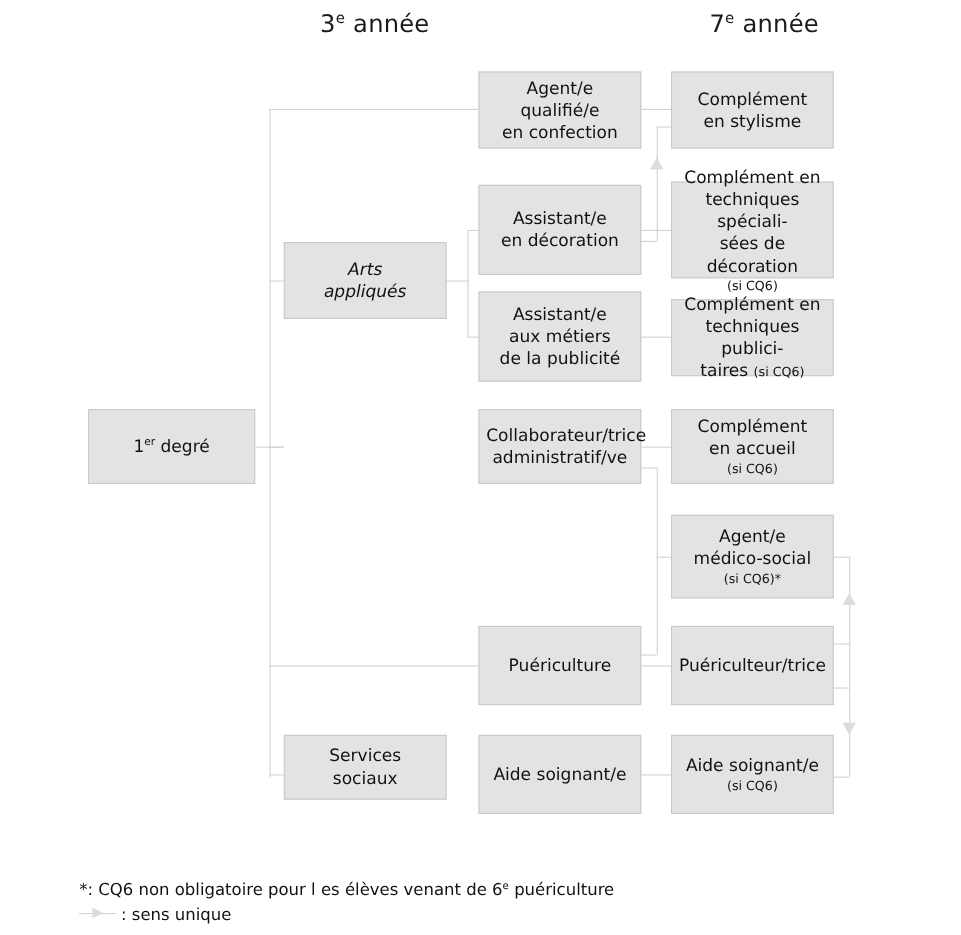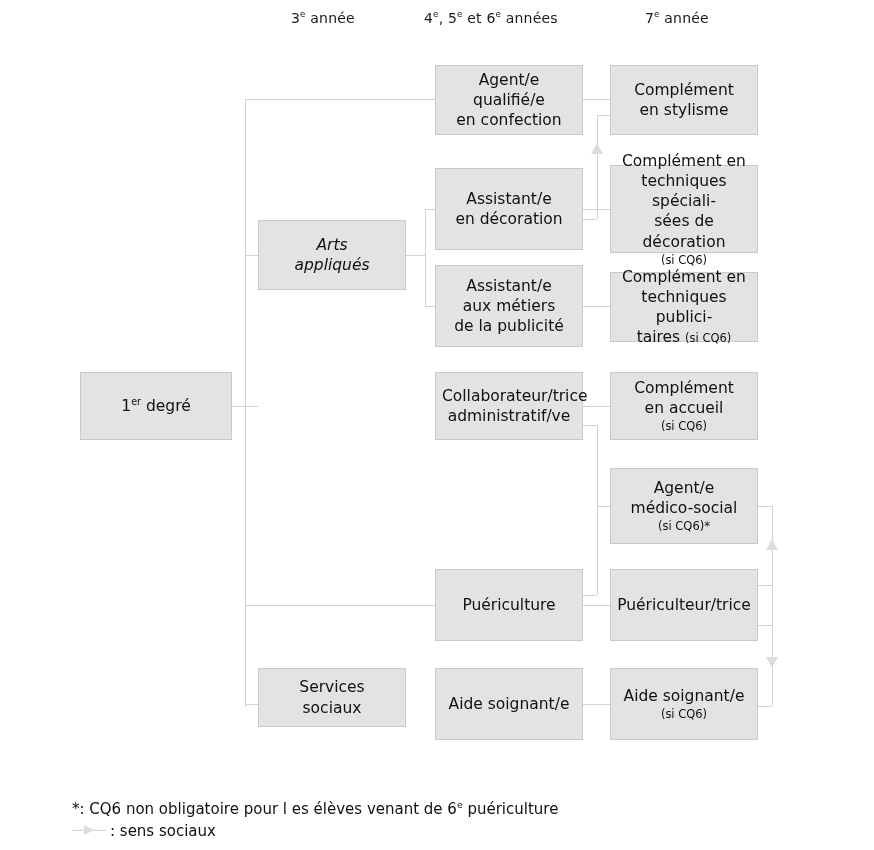--- a/index.html
+++ b/index.html
@@ -15,21 +15,21 @@
   #stage {
     position: relative;
     width: 874px;
     height: 850px;
     background: #ffffff;
     overflow: hidden;
   }
   
   .col-header {
     position: absolute;
-    font-size: 14px;
+    font-size: 22px;
     color: #1a1a1a;
     white-space: nowrap;
     letter-spacing: 0.2px;
   }
   .col-header sup {
     font-size: 0.62em;
     vertical-align: super;
     line-height: 0;
   }
   
@@ -132,21 +132,20 @@
     border-bottom: 5px solid transparent;
     border-left: 10px solid #dcdcdc;
   }
 </style>
 </head>
 <body>
 
 <div id="stage">
 
   <div class="col-header" style="left:291px; top:10px;">3<sup>e</sup> année</div>
-  <div class="col-header" style="left:424px; top:10px;">4<sup>e</sup>, 5<sup>e</sup> et 6<sup>e</sup> années</div>
   <div class="col-header" style="left:645px; top:10px;">7<sup>e</sup> année</div>
 
   <div class="conn h" style="left:232px; top:406px; width:26px;"></div>
 
   <div class="conn v" style="left:245px; top:99px; height:608px;"></div>
 
   <div class="conn h" style="left:245px; top:99px; width:190px;"></div>
 
   <div class="conn h" style="left:245px; top:255px; width:13px;"></div>
 
@@ -250,16 +249,16 @@
     </span>
   </div>
 
   <div class="legend" style="left:72px; top:800px;">*: CQ6 non obligatoire pour l es élèves venant de 6<sup>e</sup> puériculture</div>
 
   <div class="legend-arrow-row" style="left:72px; top:822px;">
     <span class="legend-arrow-glyph">
       <span class="stem"></span>
       <span class="head"></span>
     </span>
-    <span class="legend" style="position:relative; left:0; top:0;">: sens sociaux</span>
+    <span class="legend" style="position:relative; left:0; top:0;">: sens unique</span>
   </div>
 
 </div>
 
 </body></html>

